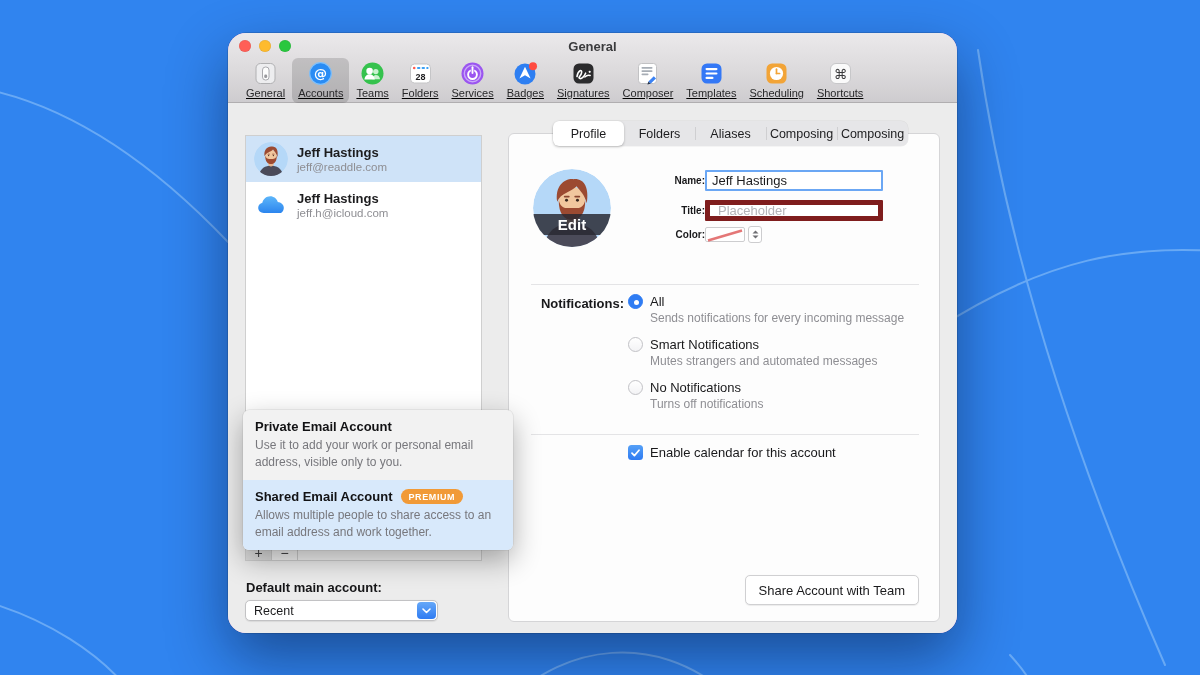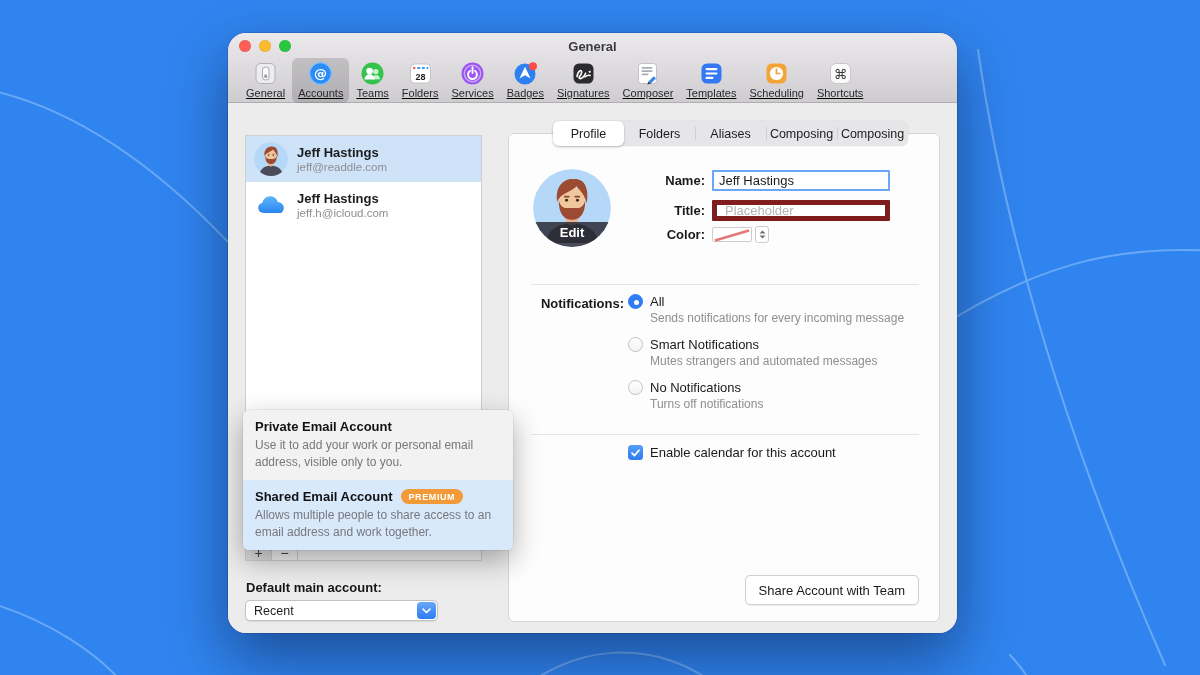--- a/index.html
+++ b/index.html
@@ -109,26 +109,26 @@
     box-shadow:0 0 0 .5px rgba(0,0,0,.07);
   }
   .tab { width:71px; font-size:12.5px; color:#1d1d1f; display:flex; align-items:center; justify-content:center; position:relative; }
   .tab:not(.selected)+.tab:not(.selected)::before {
     content:""; position:absolute; left:0; top:6px; bottom:6px; width:1px; background:#cfcfd1;
   }
   .tab.selected { background:#fff; border-radius:6px; box-shadow:0 1px 2.5px rgba(0,0,0,.25); }
 
   .avatar-lg { position:absolute; left:24px; top:35px; width:78px; height:78px; border-radius:50%; overflow:hidden; }
   .edit-band {
-    position:absolute; left:0; right:0; bottom:4px; height:21px;
-    background:rgba(40,40,50,.84); color:#fff; font-size:13px; font-weight:bold;
+    position:absolute; left:0; right:0; bottom:12px; height:21px;
+    background:rgba(40,40,50,.84); color:#fff; font-size:15px; font-weight:bold;
     display:flex; align-items:center; justify-content:center;
   }
   .frow { position:absolute; left:120px; display:flex; align-items:center; }
-  .flabel { width:76px; text-align:right; font-size:13px; font-weight:bold; color:#19191b; margin-right:7px; }
+  .flabel { width:76px; text-align:right; font-size:10px; font-weight:bold; color:#19191b; }
   .finput {
     width:178px; height:21px; font-size:13px; padding:0 8px;
     border:5px solid #7f1d1d; border-radius:1px; background:#fff; color:#1b1b1d;
     font-family:"Liberation Sans", sans-serif;
   }
   .finput.focused { border:2px solid #6ba7f4; padding:0 5px; }
   .finput::placeholder { color:#b4b4b8; }
   .color-swatch { width:40px; height:15px; background:#fff; border:1px solid #cdcdcf; border-radius:2px; }
   .stepper {
     width:14px; height:17px; margin-left:3px; background:#fff; border:1px solid #cdcdcf; border-radius:3px;

